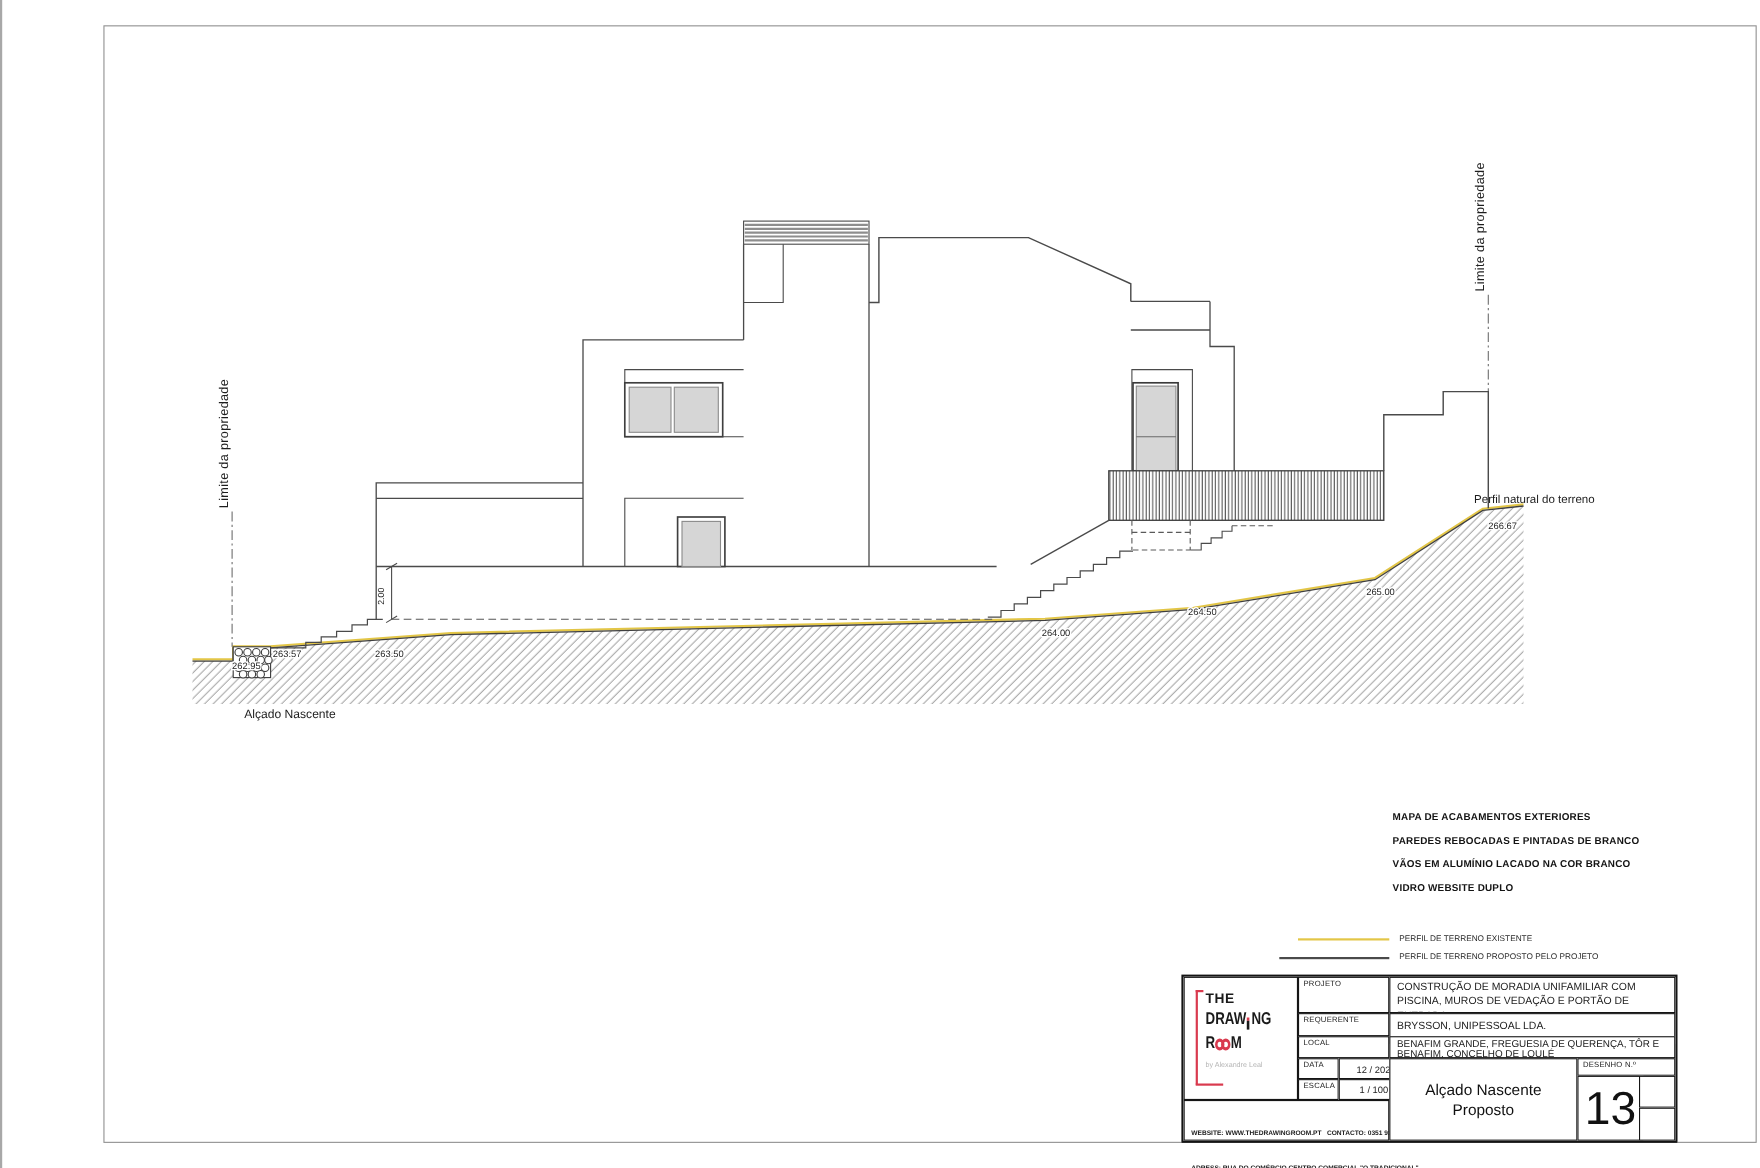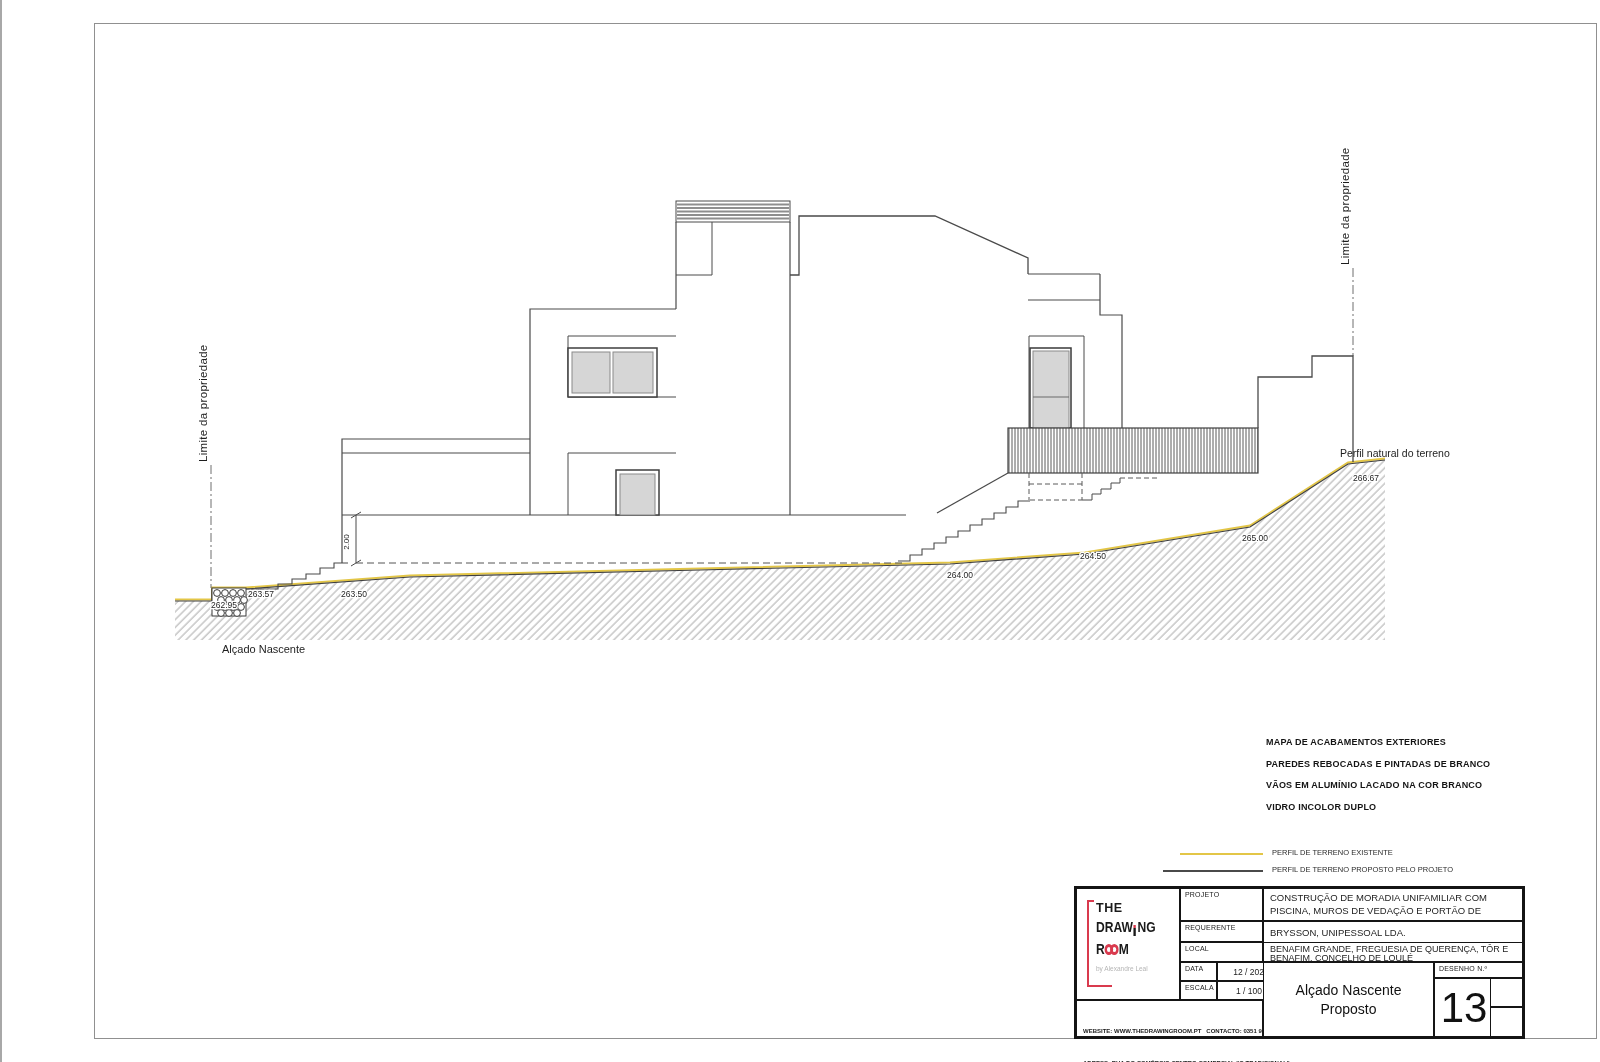--- a/index.html
+++ b/index.html
@@ -204,21 +204,21 @@
       <text class="lvl" x="1242" y="541">265.00</text>
       <text class="lvl" x="1353" y="481">266.67</text>
       <text class="lbl-caption" x="222" y="653">Alçado Nascente</text>
     </g>
   </svg>
 
   <div class="finishes">
     <div>MAPA DE ACABAMENTOS EXTERIORES</div>
     <div>PAREDES REBOCADAS E PINTADAS DE BRANCO</div>
     <div>VÃOS EM ALUMÍNIO LACADO NA COR BRANCO</div>
-    <div>VIDRO INCOLOR DUPLO</div>
+    <div>VIDRO WEBSITE DUPLO</div>
   </div>
 
   <div class="legend">
     <div class="legend-row">
       <span class="legend-line existing"></span>
       <span class="legend-label">PERFIL DE TERRENO EXISTENTE</span>
     </div>
     <div class="legend-row">
       <span class="legend-line proposed"></span>
       <span class="legend-label">PERFIL DE TERRENO PROPOSTO PELO PROJETO</span>

